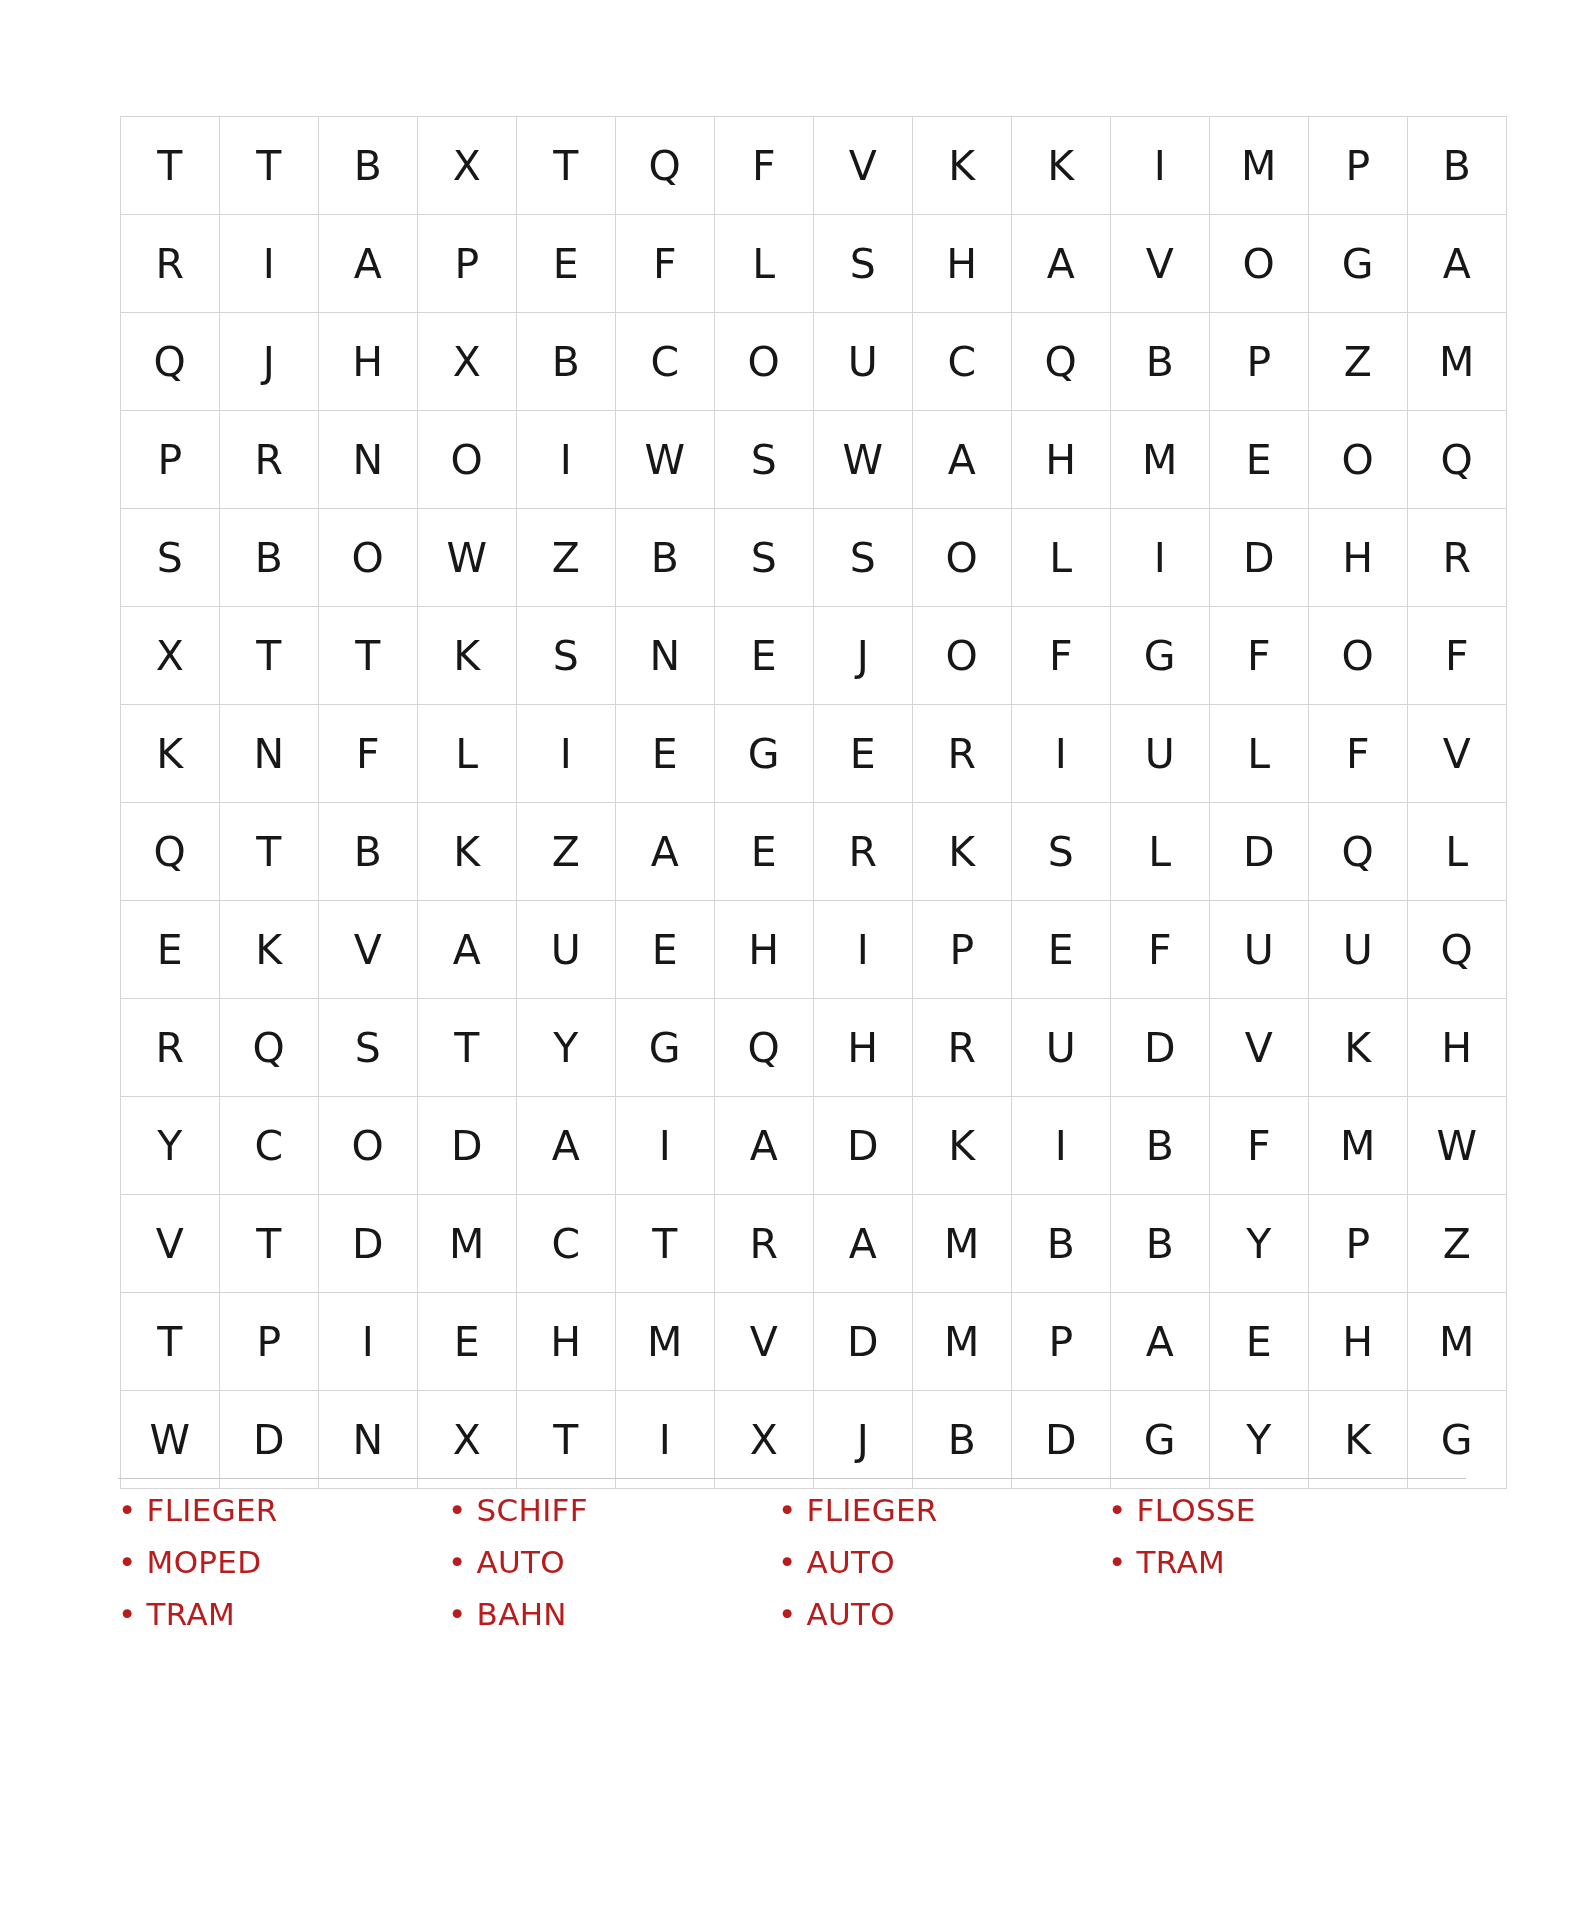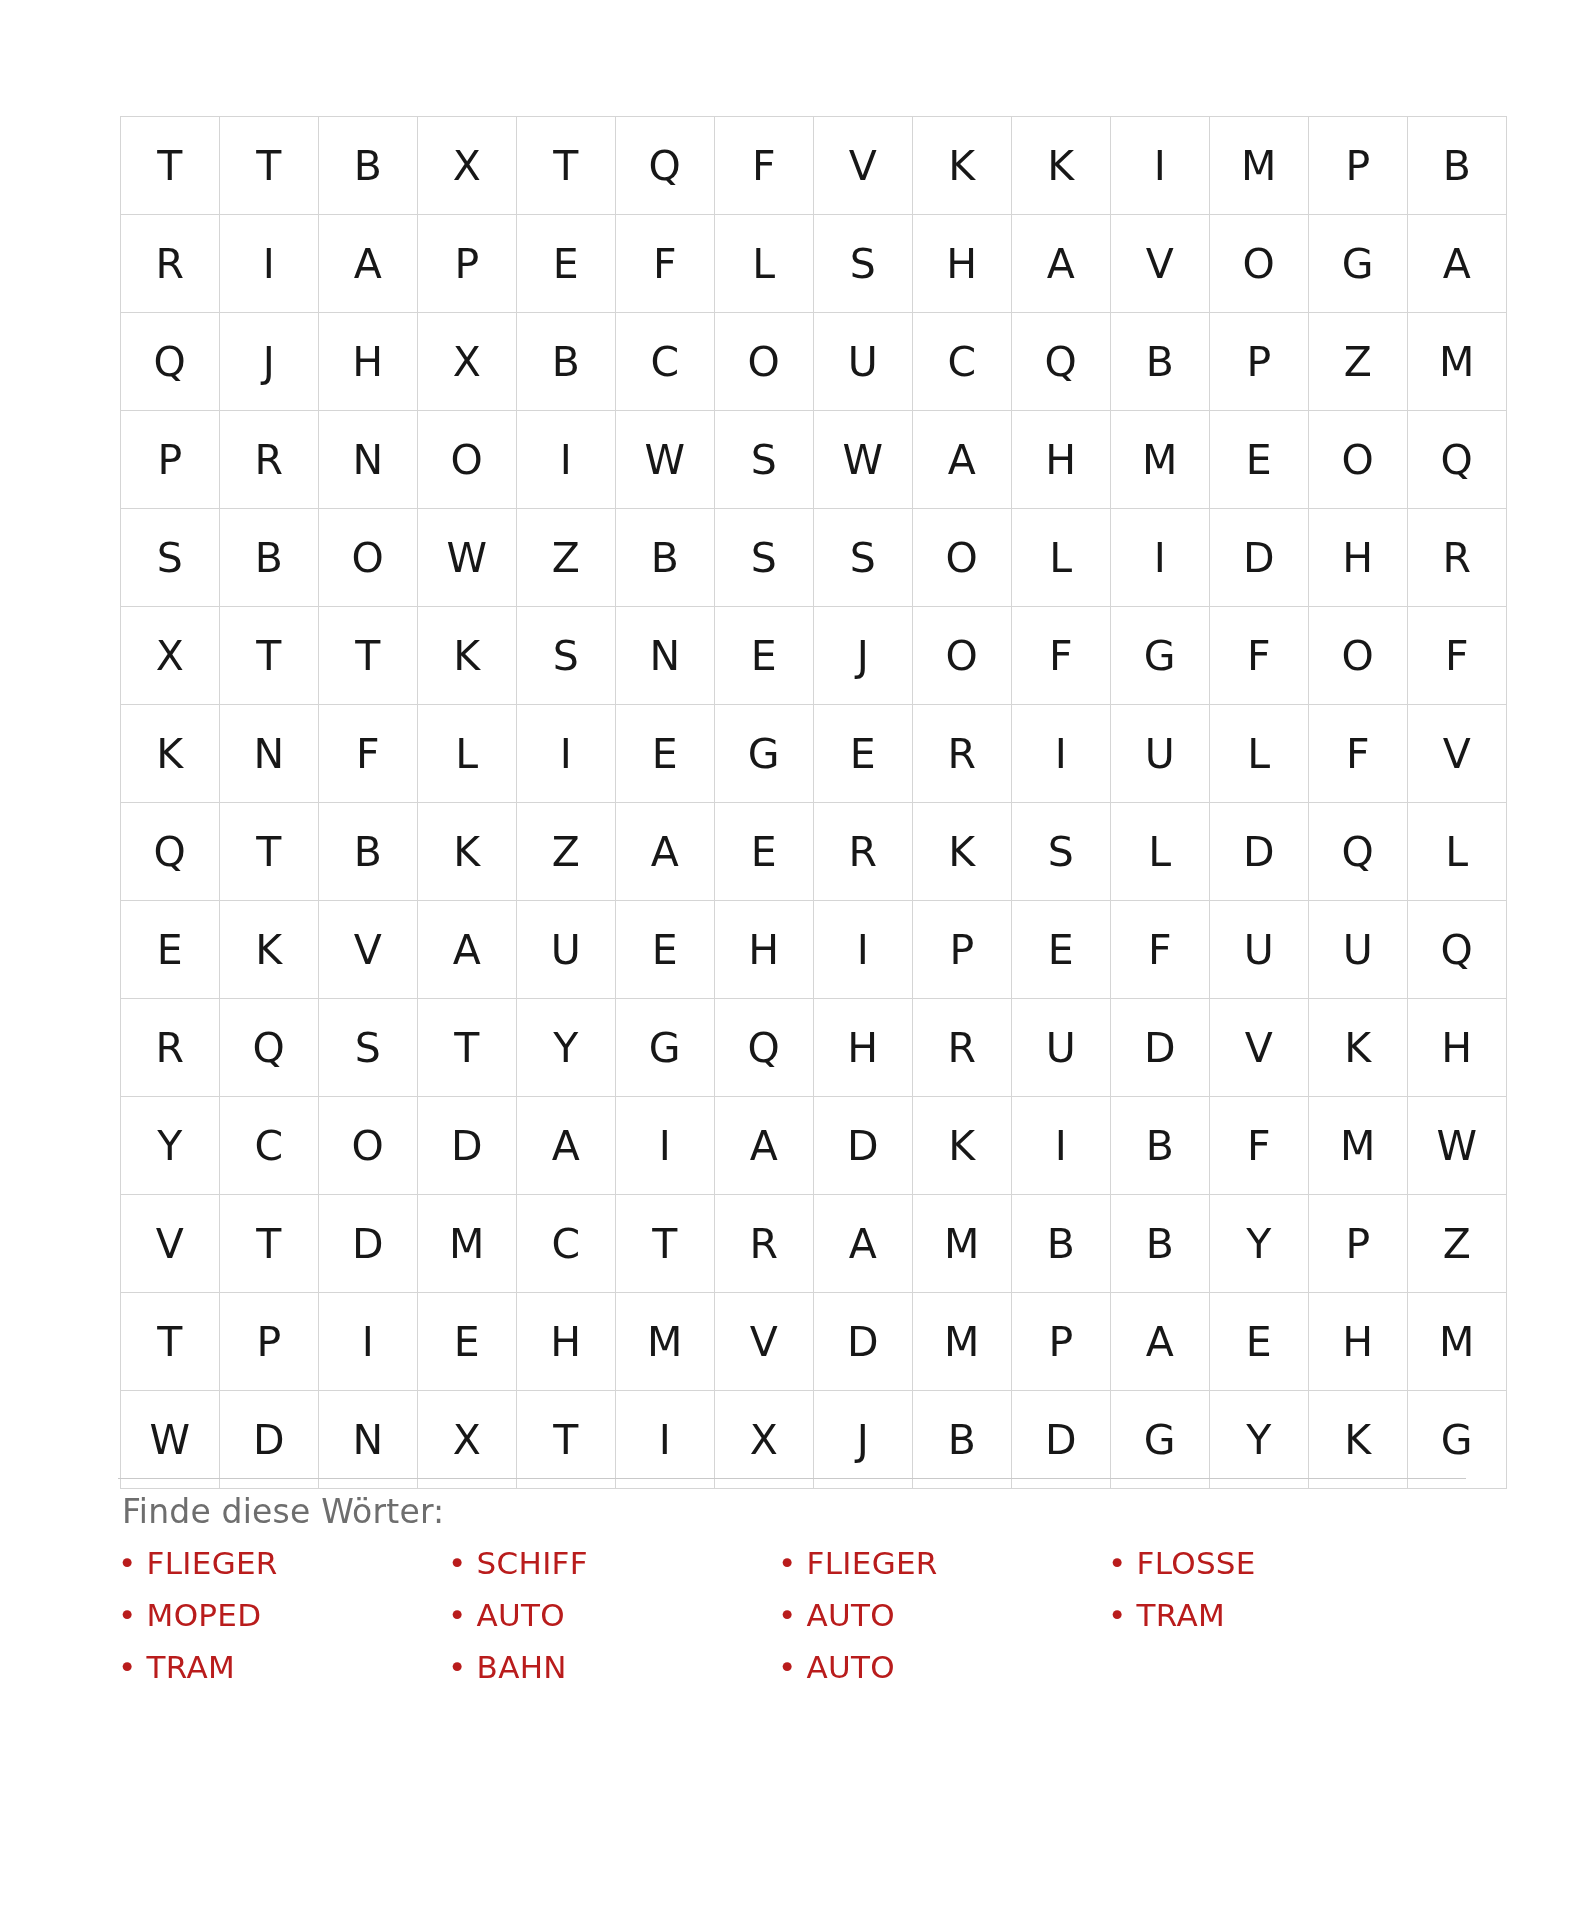--- a/index.html
+++ b/index.html
@@ -316,21 +316,20 @@
             <td>K</td>
             <td>G</td>
           </tr>
         </tbody>
     </table>
   </div>
 
   <div id="separator"></div>
 
   <div id="wordlist">
-    <div id="wordlist-title">Finde diese Wörter:</div>
     <div class="words-grid">
         <div class="word-item"><span class="bullet">•</span><span>FLIEGER</span></div>
         <div class="word-item"><span class="bullet">•</span><span>SCHIFF</span></div>
         <div class="word-item"><span class="bullet">•</span><span>FLIEGER</span></div>
         <div class="word-item"><span class="bullet">•</span><span>FLOSSE</span></div>
         <div class="word-item"><span class="bullet">•</span><span>MOPED</span></div>
         <div class="word-item"><span class="bullet">•</span><span>AUTO</span></div>
         <div class="word-item"><span class="bullet">•</span><span>AUTO</span></div>
         <div class="word-item"><span class="bullet">•</span><span>TRAM</span></div>
         <div class="word-item"><span class="bullet">•</span><span>TRAM</span></div>

